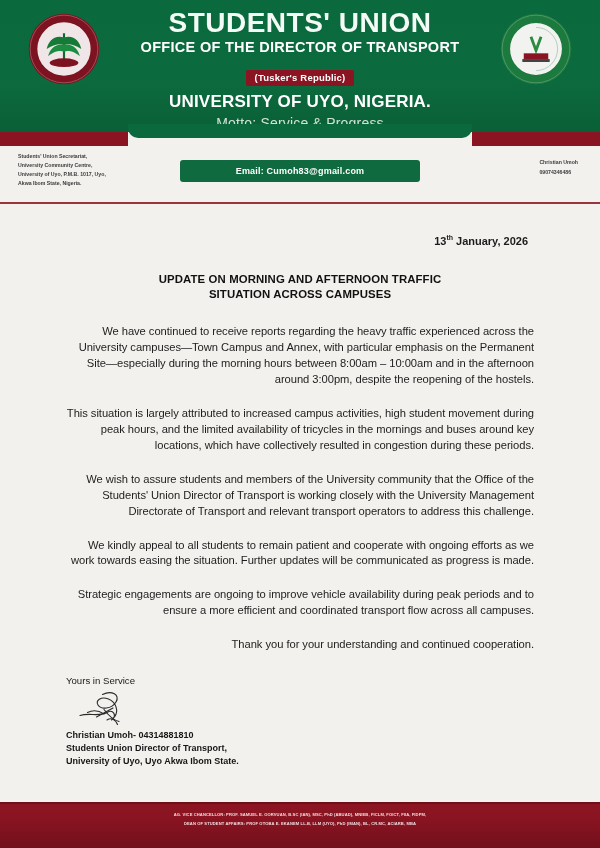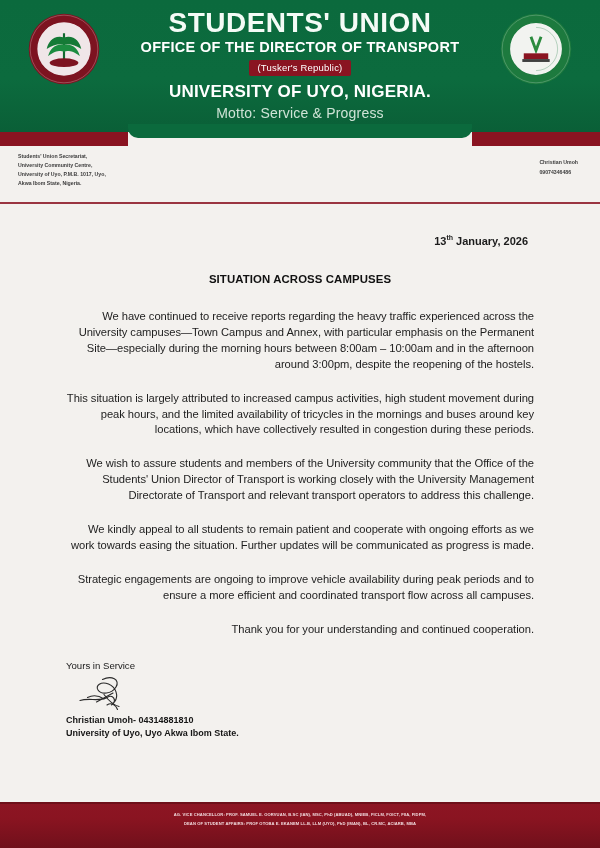--- a/index.html
+++ b/index.html
@@ -46,25 +46,25 @@
   .su-sub {
     font-size: 14.5px;
     font-weight: bold;
     letter-spacing: 0.3px;
     margin-top: 2px;
     color: #ffffff;
     white-space: nowrap;
   }
   .tusker {
     display: inline-block;
-    margin-top: 5px;
+    margin-top: 15px;
     background: #8a1421;
     color: #ffffff;
     font-size: 9.5px;
-    font-weight: normal;
+    font-weight: bold;
     padding: 2px 9px 2.5px 9px;
     border-radius: 2px;
     letter-spacing: 0.2px;
   }
   .univ {
     font-size: 17px;
     font-weight: bold;
     margin-top: 6px;
     letter-spacing: 0.2px;
   }
@@ -289,34 +289,36 @@
   </div>
 
   <div class="contact-strip">
     <div class="addr-left">
       <div>Students' Union Secretariat,</div>
       <div>University Community Centre,</div>
       <div>University of Uyo, P.M.B. 1017, Uyo,</div>
       <div>Akwa Ibom State, Nigeria.</div>
     </div>
 
+    <div class="email-pill">Email: Cumoh83@gmail.com</div>
 
     <div class="contact-right">
       <div>Christian Umoh</div>
       <div>09074346486</div>
     </div>
 
     <div class="rule"></div>
   </div>
 
   <div class="body-wrap">
 
     <div class="date"><span>13</span><sup>th</sup><span> January, 2026</span></div>
 
     <div class="doc-title">
+      <div>UPDATE ON MORNING AND AFTERNOON TRAFFIC</div>
       <div>SITUATION ACROSS CAMPUSES</div>
     </div>
 
     <p class="para first">We have continued to receive reports regarding the heavy traffic experienced across the University campuses—Town Campus and Annex, with particular emphasis on the Permanent Site—especially during the morning hours between 8:00am – 10:00am and in the afternoon around 3:00pm, despite the reopening of the hostels.</p>
     <p class="para">This situation is largely attributed to increased campus activities, high student movement during peak hours, and the limited availability of tricycles in the mornings and buses around key locations, which have collectively resulted in congestion during these periods.</p>
     <p class="para">We wish to assure students and members of the University community that the Office of the Students' Union  Director of Transport is working closely with the University Management Directorate of Transport and relevant transport operators to address this challenge.</p>
     <p class="para">We kindly appeal to all students to remain patient and cooperate with ongoing efforts as we work towards easing the situation. Further updates will be communicated as progress is made.</p>
     <p class="para"> Strategic engagements are ongoing to improve vehicle availability during peak periods and to ensure a more efficient and coordinated transport flow across all campuses.</p>
     <p class="para">Thank you for your understanding and continued cooperation.</p>
 
@@ -328,20 +330,21 @@
         <path d="M18 34 C26 30 34 32 40 36"></path>
         <path d="M8 38 C20 34 34 40 44 34 C52 29 58 38 50 44"></path>
         <path d="M40 30 C46 38 52 44 60 46"></path>
         <path d="M30 40 L52 28"></path>
         <path d="M44 44 C50 40 56 44 58 50"></path>
       </g>
     </svg>
 
     <div class="sig-block">
       <div>Christian Umoh- 04314881810</div>
+      <div>Students Union Director of Transport,</div>
       <div>University of Uyo, Uyo Akwa Ibom State.</div>
     </div>
   </div>
 
   <div class="footer">
     <div class="footer-top-line"></div>
     <div class="footer-text">
       <div>AG. VICE CHANCELLOR: PROF. SAMUEL E. OORVUAN, B.SC (IAN), MSC, PhD (ABUAD), MNIEB, FICLM, FOICT, FIIA, FIDPM,</div>
       <div>DEAN OF STUDENT AFFAIRS: PROF OTOBA E. EKANEM LL.B, LLM (UYO), PhD (IMAN), BL, CR.MC, ACIARB, MBA</div>
     </div>

